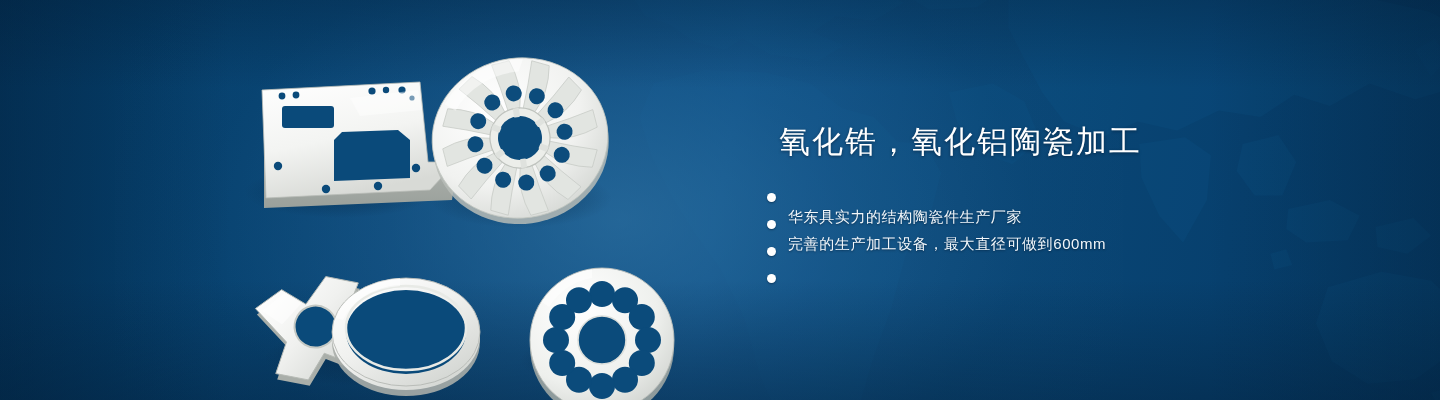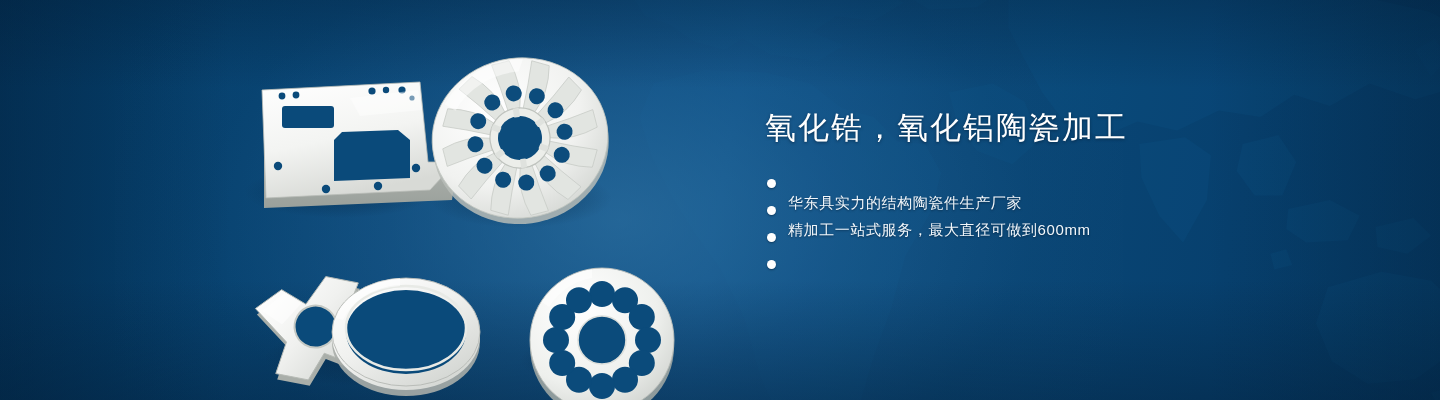--- a/index.html
+++ b/index.html
@@ -63,21 +63,21 @@
   .bg-map svg { width: 100%; height: 100%; display: block; }
 
   
   .copy {
     position: absolute;
     left: 765px;
     top: 108px;
     width: 620px;
   }
   .headline {
-    margin: 0;
+    margin: 14px;
     font-size: 31px;
     line-height: 40px;
     font-weight: normal;
     letter-spacing: 2px;
     color: #ffffff;
     text-shadow: 0 1px 3px rgba(0,20,40,0.55);
     white-space: nowrap;
   }
   .bullets {
     list-style: none;
@@ -314,21 +314,21 @@
 
   <div class="copy">
     <h1 class="headline">氧化锆，氧化铝陶瓷加工</h1>
     <ul class="bullets">
       <li class="bullet">
         <span class="bullet-dot"></span>
         <span class="bullet-text">华东具实力的结构陶瓷件生产厂家</span>
       </li>
       <li class="bullet">
         <span class="bullet-dot"></span>
-        <span class="bullet-text">精加工一站式服务，最大直径可做到600mm</span>
+        <span class="bullet-text">完善的生产加工设备，最大直径可做到600mm</span>
       </li>
       <li class="bullet">
         <span class="bullet-dot"></span>
       </li>
       <li class="bullet">
         <span class="bullet-dot"></span>
       </li>
     </ul>
   </div>
 

